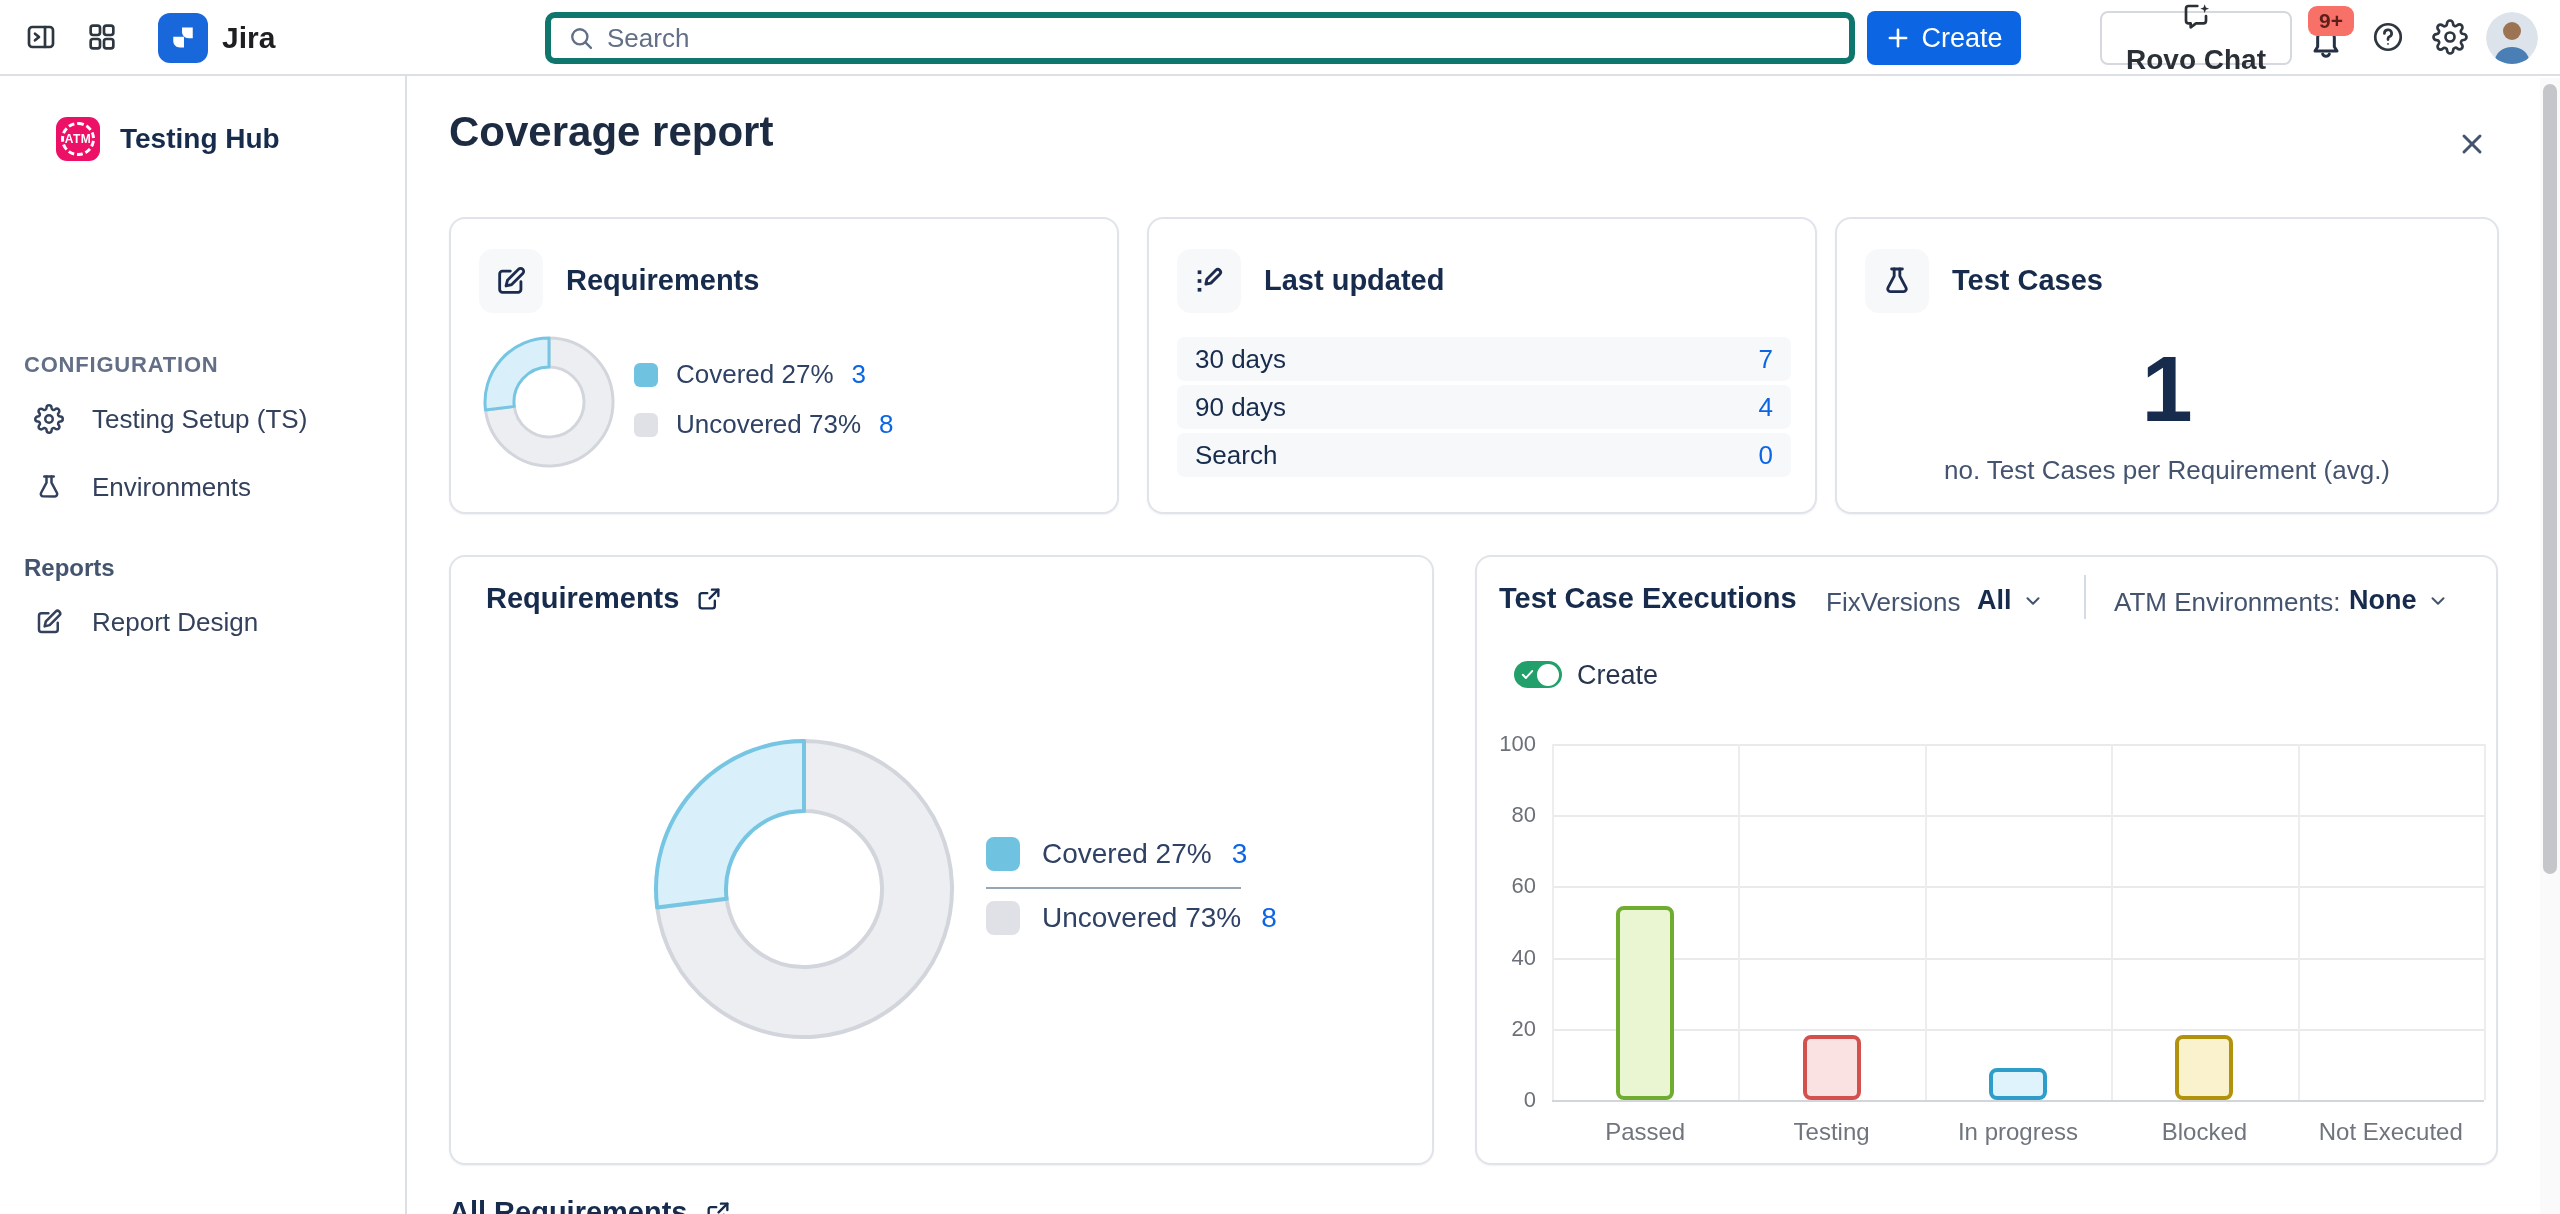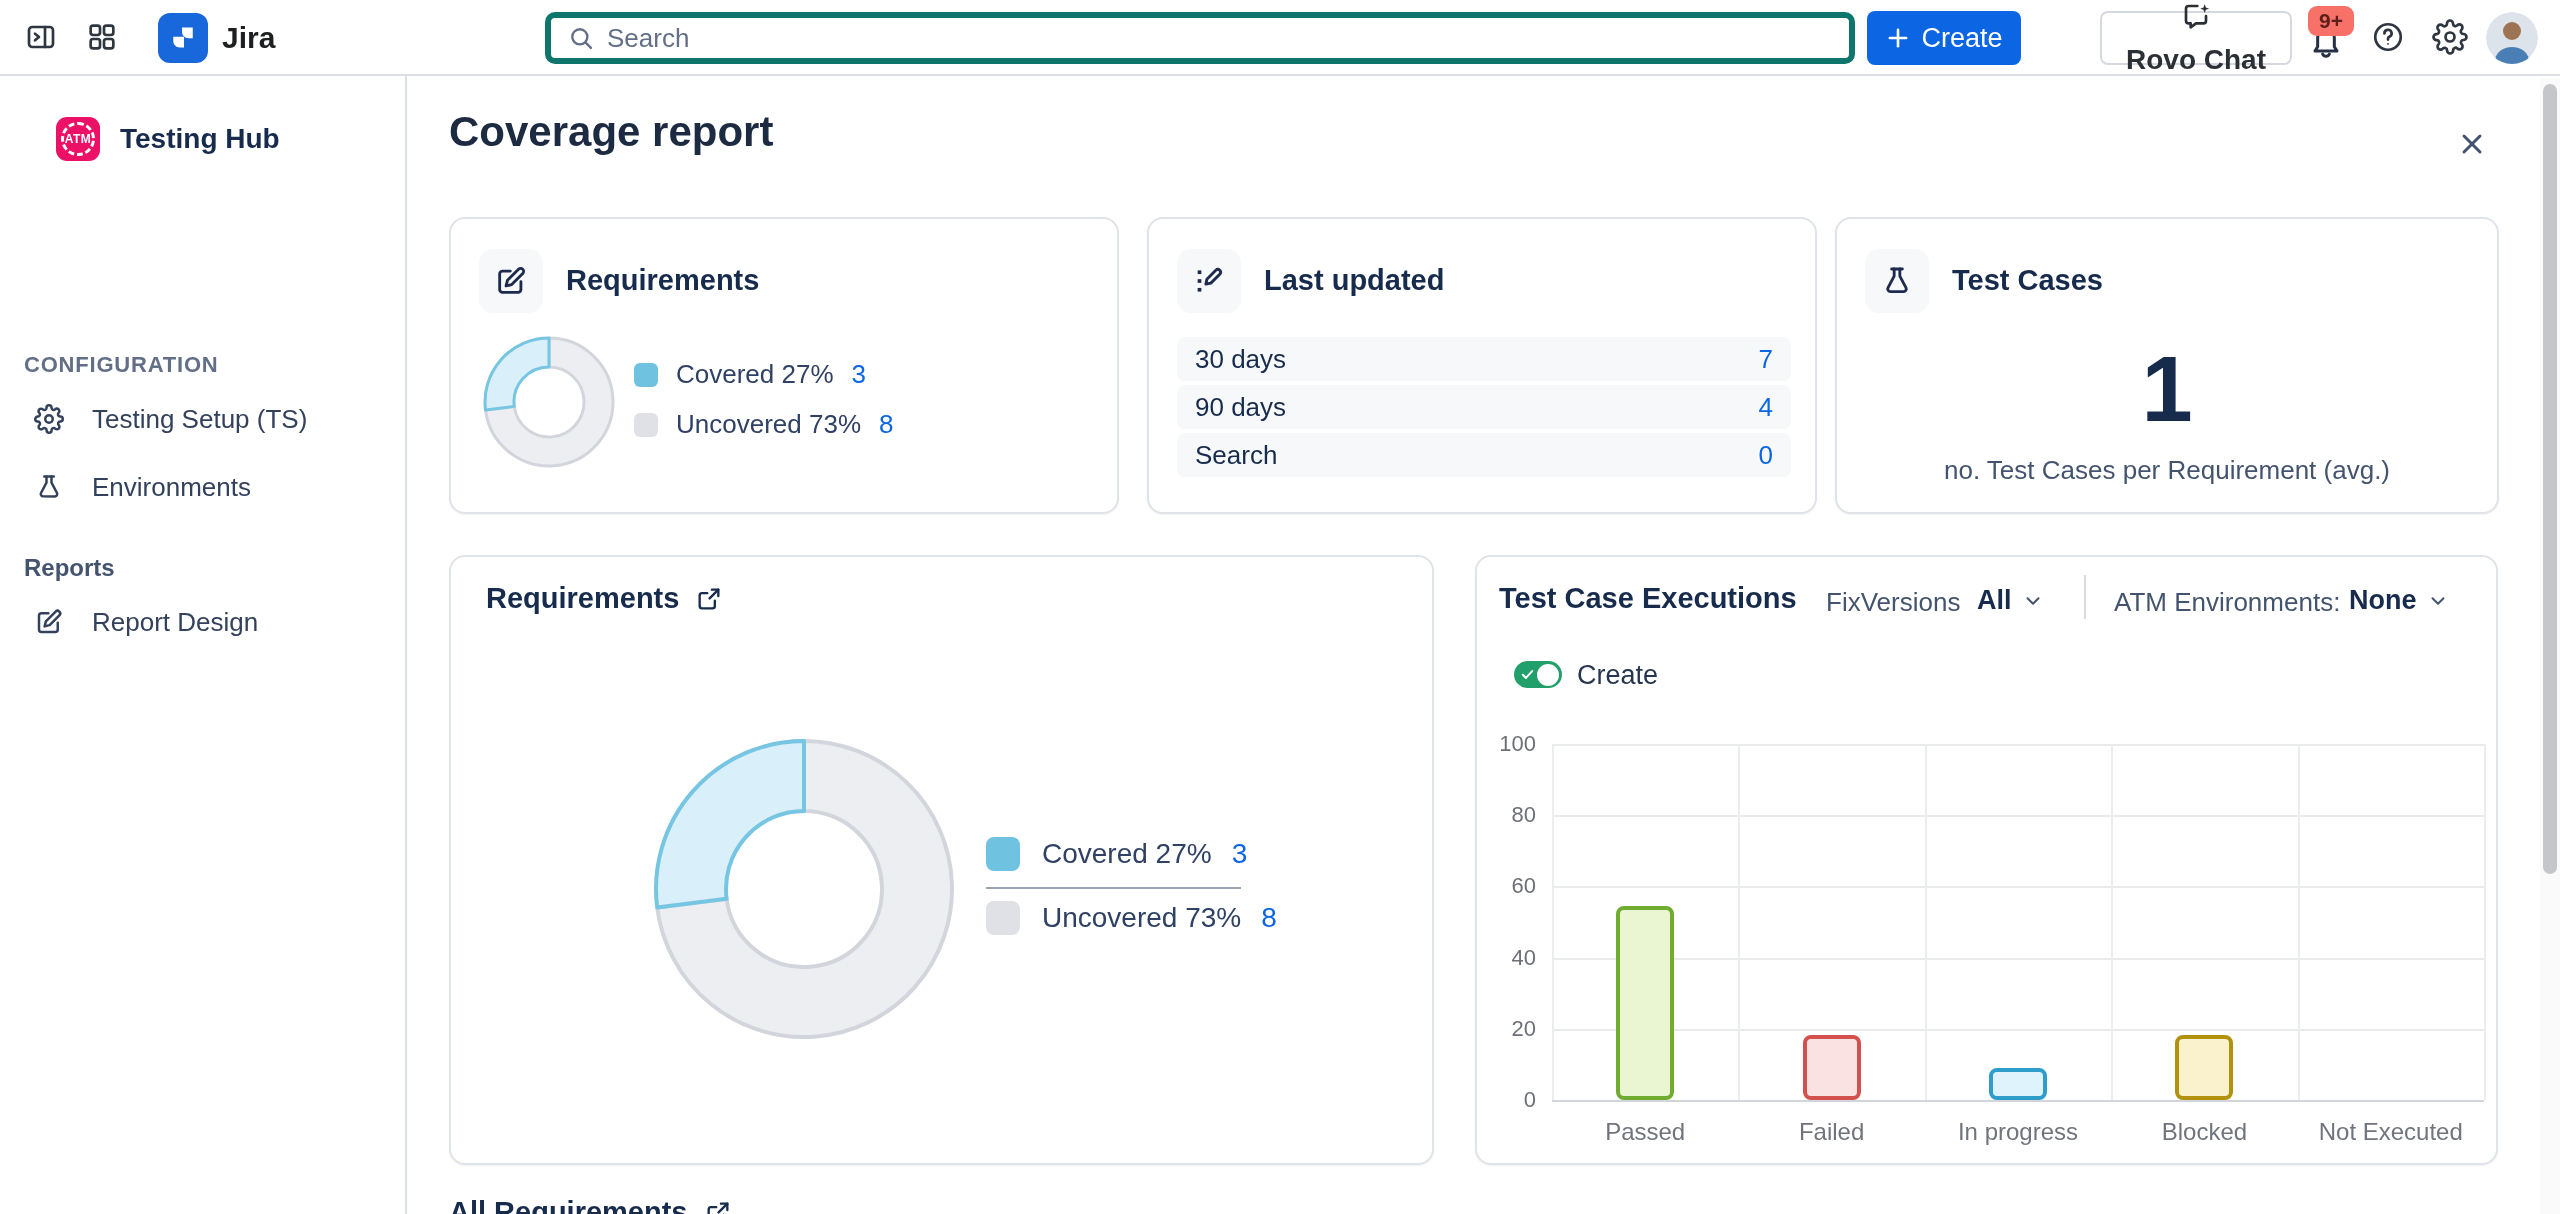--- a/index.html
+++ b/index.html
@@ -403,21 +403,21 @@
           <div class="ytick" style="top: -13px;">100</div>
           <div class="vgrid" style="left: 0px;"></div>
           <div class="vgrid" style="left: 186.4px;"></div>
           <div class="vgrid" style="left: 372.8px;"></div>
           <div class="vgrid" style="left: 559.2px;"></div>
           <div class="vgrid" style="left: 745.6px;"></div>
           <div class="vgrid" style="left: 932px;"></div>
           <div class="bar" style="left: 64.2px; height: 194.198px; background: rgb(234, 246, 210); border-color: rgb(111, 172, 47);"></div>
           <div class="xlabel" style="left: 0px; width: 186.4px;">Passed</div>
           <div class="bar" style="left: 250.6px; height: 64.7208px; background: rgb(250, 226, 226); border-color: rgb(212, 80, 78);"></div>
-          <div class="xlabel" style="left: 186.4px; width: 186.4px;">Failed</div>
+          <div class="xlabel" style="left: 186.4px; width: 186.4px;">Testing</div>
           <div class="bar" style="left: 437px; height: 32.3604px; background: rgb(222, 243, 251); border-color: rgb(46, 157, 201);"></div>
           <div class="xlabel" style="left: 372.8px; width: 186.4px;">In progress</div>
           <div class="bar" style="left: 623.4px; height: 64.7208px; background: rgb(250, 242, 205); border-color: rgb(178, 146, 13);"></div>
           <div class="xlabel" style="left: 559.2px; width: 186.4px;">Blocked</div>
           <div class="xlabel" style="left: 745.6px; width: 186.4px;">Not Executed</div>
         </div>
     </section>
 
     <div class="partial-heading">
       <span>All Requirements</span>

